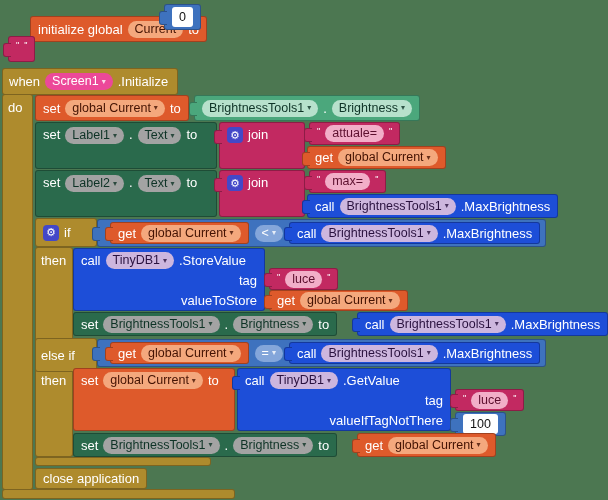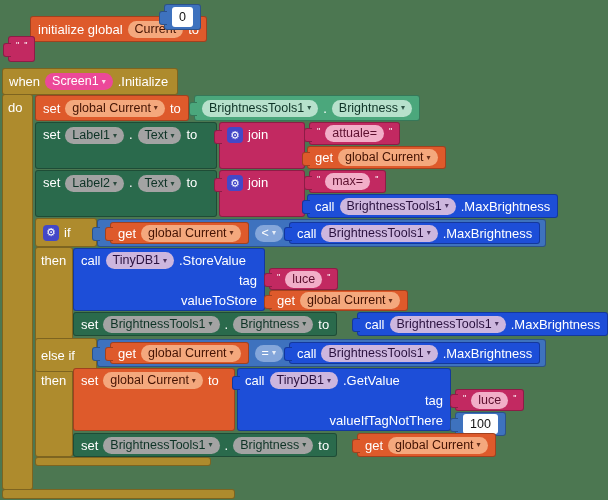--- a/index.html
+++ b/index.html
@@ -337,14 +337,17 @@
   </div>
   <div class="blk orange" style="left:357px;top:433px;height:24px;">
     <span class="plug"></span>
     <span>get</span>
     <span class="fld fld-orange">
         <span>global Current</span>
         <span class="arr">▾</span>
       </span>
   </div>
 
+  <div class="blk gold" style="left:35px;top:468px;height:21px;">
+    <span>close application</span>
+  </div>
 
 </div>
 
 </body></html>

